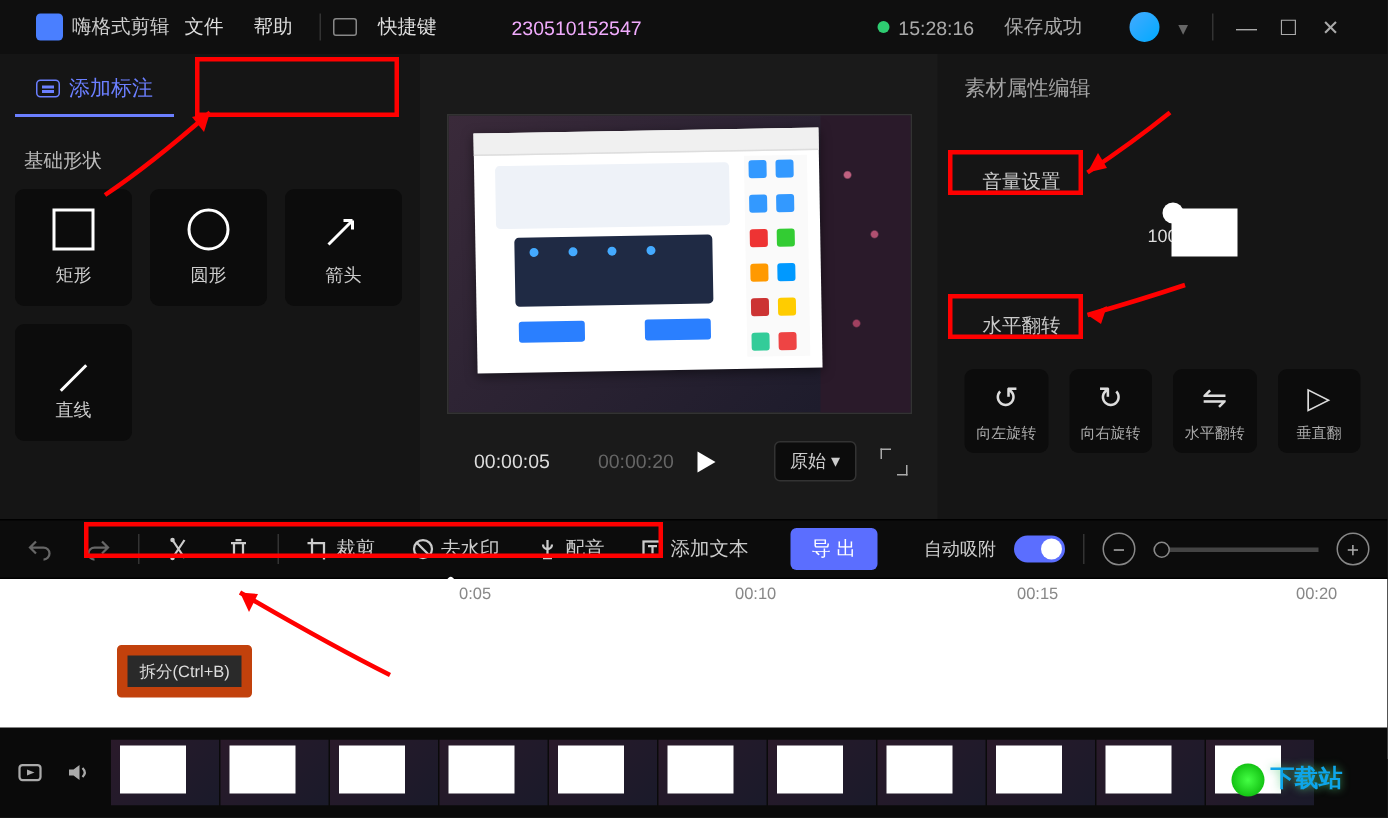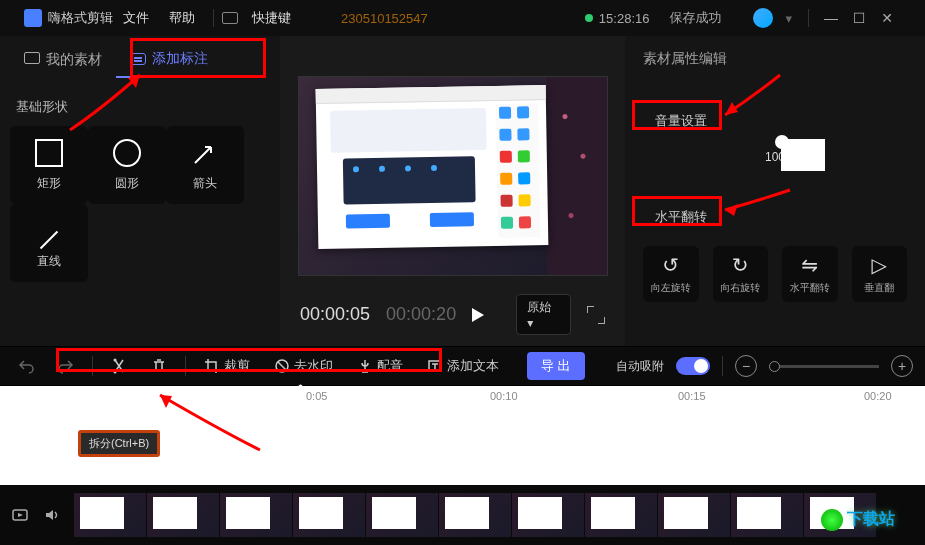--- a/index.html
+++ b/index.html
@@ -4,39 +4,39 @@
 <style>
 * { margin: 0; padding: 0; box-sizing: border-box; font-family: "Microsoft YaHei", sans-serif; }
 body { width: 925px; height: 545px; background: #1a1a1a; color: #ccc; overflow: hidden; position: relative; }
 
 
 .titlebar { height: 36px; background: #0f0f0f; display: flex; align-items: center; padding: 0 24px; font-size: 13px; }
 .titlebar .app-icon { width: 18px; height: 18px; background: #4a7fff; border-radius: 3px; margin-right: 6px; }
 .titlebar .menu-item { margin: 0 10px; color: #ddd; cursor: pointer; }
 .titlebar .divider { width: 1px; height: 18px; background: #333; margin: 0 8px; }
 .titlebar .shortcut-icon { width: 16px; height: 12px; border: 1px solid #888; border-radius: 2px; margin-right: 4px; }
-.titlebar .project { margin: 0 auto 0 40px; color: #a16207; }
+.titlebar .project { margin: 0 auto 0 40px; color: #f0abfc; }
 .titlebar .status-dot { width: 8px; height: 8px; background: #2ecc71; border-radius: 50%; margin-right: 6px; }
 .titlebar .status { color: #aaa; margin-right: 20px; }
 .titlebar .avatar { width: 20px; height: 20px; background: linear-gradient(135deg,#4af,#0af); border-radius: 50%; margin: 0 12px; }
 .titlebar .win-btn { width: 28px; text-align: center; color: #aaa; cursor: pointer; font-size: 14px; }
 
 
 .main { display: flex; height: 310px; }
 .left-panel { width: 280px; background: #151515; padding: 0; }
 .tabs { display: flex; height: 48px; align-items: center; padding: 0 10px; }
 .tab { display: flex; align-items: center; padding: 8px 14px; color: #aaa; cursor: pointer; font-size: 14px; }
 .tab.active { color: #6b7fff; border-bottom: 2px solid #6b7fff; }
 .tab-icon { width: 16px; height: 16px; margin-right: 6px; }
 .folder-icon::before { content:""; display:block; width:14px; height:10px; border:1.5px solid #aaa; border-radius:2px; }
 .annot-icon { border:1.5px solid #6b7fff; border-radius:3px; width:16px; height:12px; position:relative; }
 .annot-icon::after { content:""; position:absolute; left:3px; top:3px; width:8px; height:1.5px; background:#6b7fff; box-shadow:0 3px 0 #6b7fff; }
 
 .section-label { padding: 14px 16px 10px; font-size: 13px; color: #bbb; }
-.shape-grid { display: flex; flex-wrap: wrap; padding: 0 10px; }
+.shape-grid { display: flex; flex-wrap: wrap; padding: 0 10px; gap: 12px; }
 .shape-btn { width: 78px; height: 78px; background: #0c0c0c; border-radius: 6px; display: flex; flex-direction: column; align-items: center; justify-content: center; cursor: pointer; }
 .shape-btn .glyph { width: 28px; height: 28px; margin-bottom: 8px; }
 .shape-btn .label { font-size: 12px; color: #ccc; }
 .sq { border: 2px solid #fff; }
 .circ { border: 2px solid #fff; border-radius: 50%; }
 .arrow { position: relative; }
 .arrow svg { width: 28px; height: 28px; }
 .line-g { position: relative; }
 .line-g::after { content:""; position:absolute; left:2px; top:22px; width:24px; height:2px; background:#fff; transform:rotate(-45deg); }
 
@@ -48,21 +48,21 @@
 .sb-side { position:absolute; right:0; top:0; width:42px; bottom:0; background:#fafafa; }
 .sb-side .ico { width:12px; height:12px; margin:3px; display:inline-block; border-radius:2px; }
 .sb-main { position:absolute; left:0; top:0; right:46px; bottom:0; }
 .sb-card { position:absolute; left:6px; top:4px; right:6px; height:42px; background:#eef2f8; border-radius:3px; }
 .sb-dark { position:absolute; left:18px; top:52px; right:18px; height:46px; background:#1f2a44; border-radius:3px; }
 .sb-dark .dot { width:6px; height:6px; background:#4af; border-radius:50%; display:inline-block; margin:6px 10px 0; }
 .sb-btn { position:absolute; bottom:12px; width:44px; height:14px; background:#2a7fff; border-radius:2px; }
 .preview .bg-flowers { position:absolute; right:0; top:0; width:60px; height:100%; background: radial-gradient(circle at 30% 20%, #c06080 2px, transparent 3px), radial-gradient(circle at 60% 40%, #b05070 2px, transparent 3px), radial-gradient(circle at 40% 70%, #a04060 2px, transparent 3px), #2a1a2a; }
 
 .playback { display:flex; align-items:center; gap:16px; margin-top:18px; width:100%; padding:0 20px; }
-.playback .time { font-size:18px; color:#ddd; }
+.playback .time { font-size:13px; color:#ddd;margin-left:16px; }
 .playback .time.dim { color:#666; }
 .play-btn { width:0; height:0; border-left:12px solid #fff; border-top:7px solid transparent; border-bottom:7px solid transparent; cursor:pointer; }
 .playback .spacer { flex:1; }
 .res-select { background:#0c0c0c; border:1px solid #333; color:#ccc; padding:4px 10px; border-radius:4px; font-size:12px; cursor:pointer; }
 .fullscreen-icon { width:18px; height:18px; position:relative; cursor:pointer; }
 .fullscreen-icon::before, .fullscreen-icon::after { content:""; position:absolute; width:6px; height:6px; border:1.5px solid #aaa; }
 .fullscreen-icon::before { top:0; left:0; border-right:none; border-bottom:none; }
 .fullscreen-icon::after { bottom:0; right:0; border-left:none; border-top:none; }
 
 .right-panel { width: 300px; background:#151515; padding: 14px 18px; }
@@ -89,21 +89,21 @@
 .zoom-btn { width:22px; height:22px; border:1.5px solid #888; border-radius:50%; display:flex; align-items:center; justify-content:center; color:#aaa; cursor:pointer; font-size:14px; }
 .zoom-track { width:110px; height:3px; background:#444; position:relative; }
 .zoom-track .dot { position:absolute; left:0; top:-4px; width:11px; height:11px; border:1.5px solid #888; border-radius:50%; background:#0c0c0c; }
 
 
 .timeline { height:120px; background:#ffffff; position:relative; }
 .ruler { height:24px; position:relative; color:#888; font-size:11px; }
 .ruler .tick { position:absolute; top:4px; }
 .playhead { position:absolute; top:0; bottom:0; width:1px; background:#fff; }
 .playhead::before { content:""; position:absolute; top:0; left:-5px; width:11px; height:11px; background:#fff; border-radius:2px; transform:rotate(45deg); }
-.tooltip { position:absolute; background:#2a2a2a; border:3px solid #c2410c; padding:3px 8px; font-size:11px; color:#ddd; border-radius:3px; }
+.tooltip { position:absolute; background:#2a2a2a; border:7px solid #c2410c; padding:3px 8px; font-size:11px; color:#ddd; border-radius:3px; }
 
 
 .bottom { position:absolute; bottom:0; left:0; right:0; height:60px; background:#0a0a0a; display:flex; align-items:center; padding:0 10px; gap:2px; }
 .bottom .ctrl { width:20px; height:20px; color:#aaa; margin-right:10px; cursor:pointer; display:flex; align-items:center; justify-content:center; }
 .thumb-strip { display:flex; gap:1px; flex:1; height:44px; overflow:hidden; position:relative; }
 .thumb { width:72px; height:44px; background:linear-gradient(135deg,#2a1a2a,#1a1a2a); position:relative; flex-shrink:0; }
 .thumb::after { content:""; position:absolute; left:6px; top:4px; width:44px; height:32px; background:#fff; }
 .thumb .mini { position:absolute; left:10px; top:12px; width:36px; height:16px; background:#1f2a44; }
 .watermark { position:absolute; right:30px; bottom:14px; font-size:16px; font-weight:bold; color:#0ea5e9; text-shadow:0 0 6px rgba(80,200,120,.8); z-index:10; }
 .watermark .logo { display:inline-block; width:22px; height:22px; background:radial-gradient(circle,#4f4,#0a0); border-radius:50%; vertical-align:middle; margin-right:4px; }
@@ -135,24 +135,20 @@
   <div class="divider"></div>
   <div class="win-btn">—</div>
   <div class="win-btn">☐</div>
   <div class="win-btn">✕</div>
 </div>
 
 <div class="main">
 
   <div class="left-panel">
     <div class="tabs">
-      <div class="tab">
-        <span class="tab-icon folder-icon"></span>
-        <span>我的素材</span>
-      </div>
       <div class="tab active">
         <span class="tab-icon annot-icon"></span>
         <span>添加标注</span>
       </div>
     </div>
     <div class="section-label">基础形状</div>
     <div class="shape-grid">
       <div class="shape-btn">
         <div class="glyph sq"></div>
         <div class="label">矩形</div>

